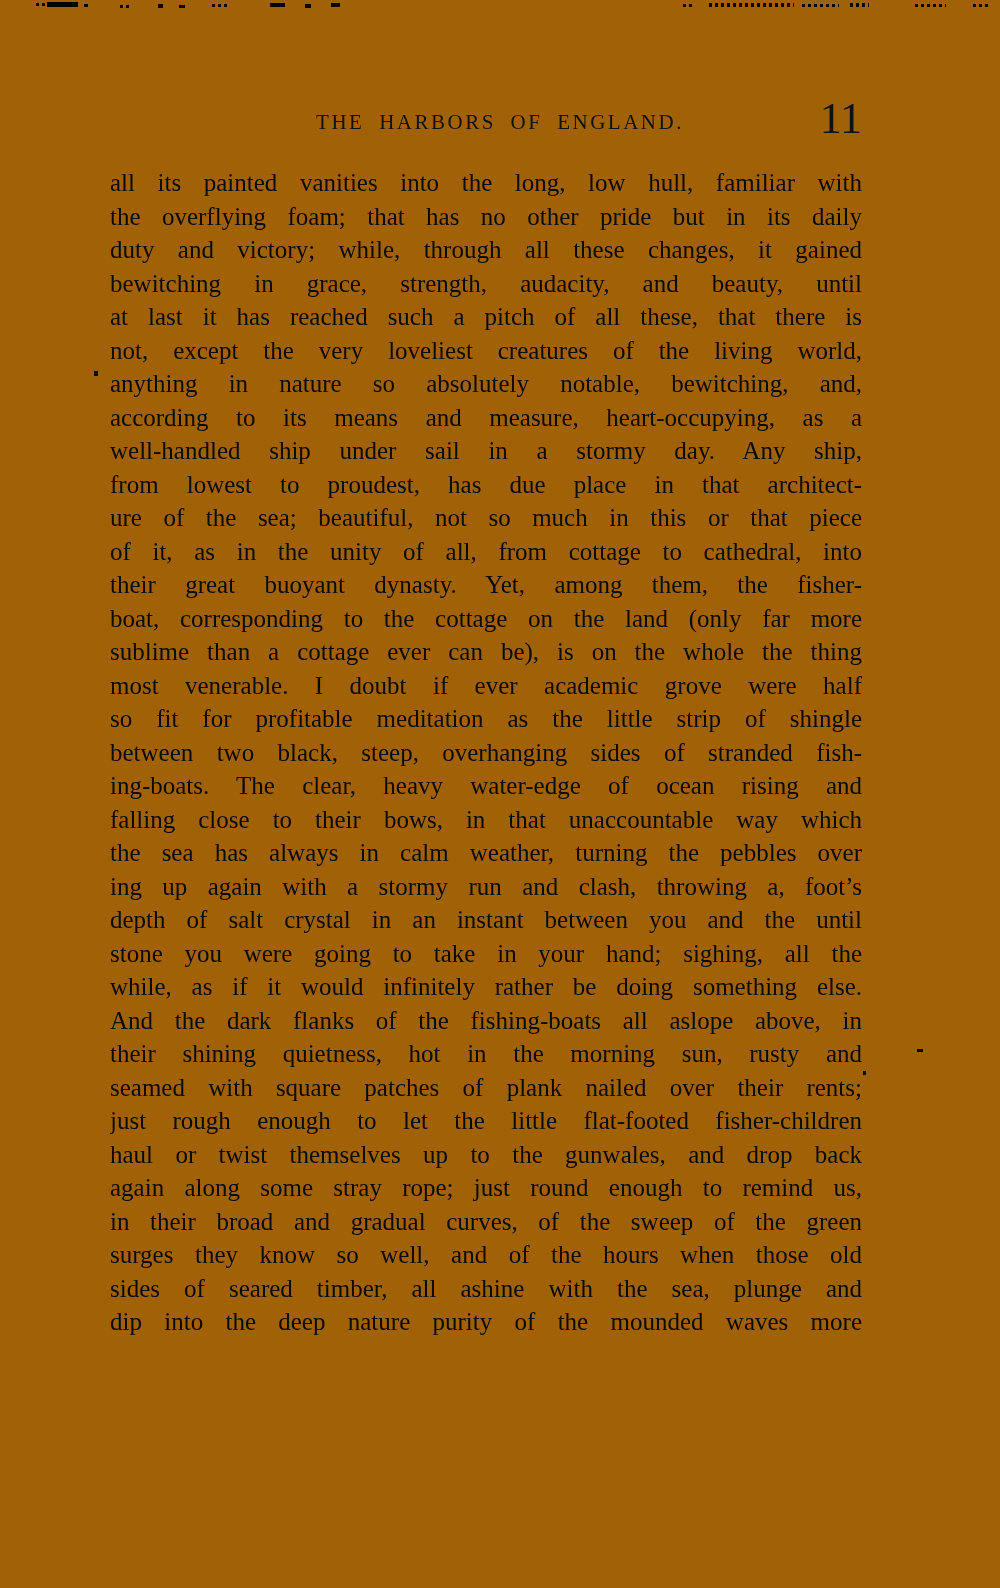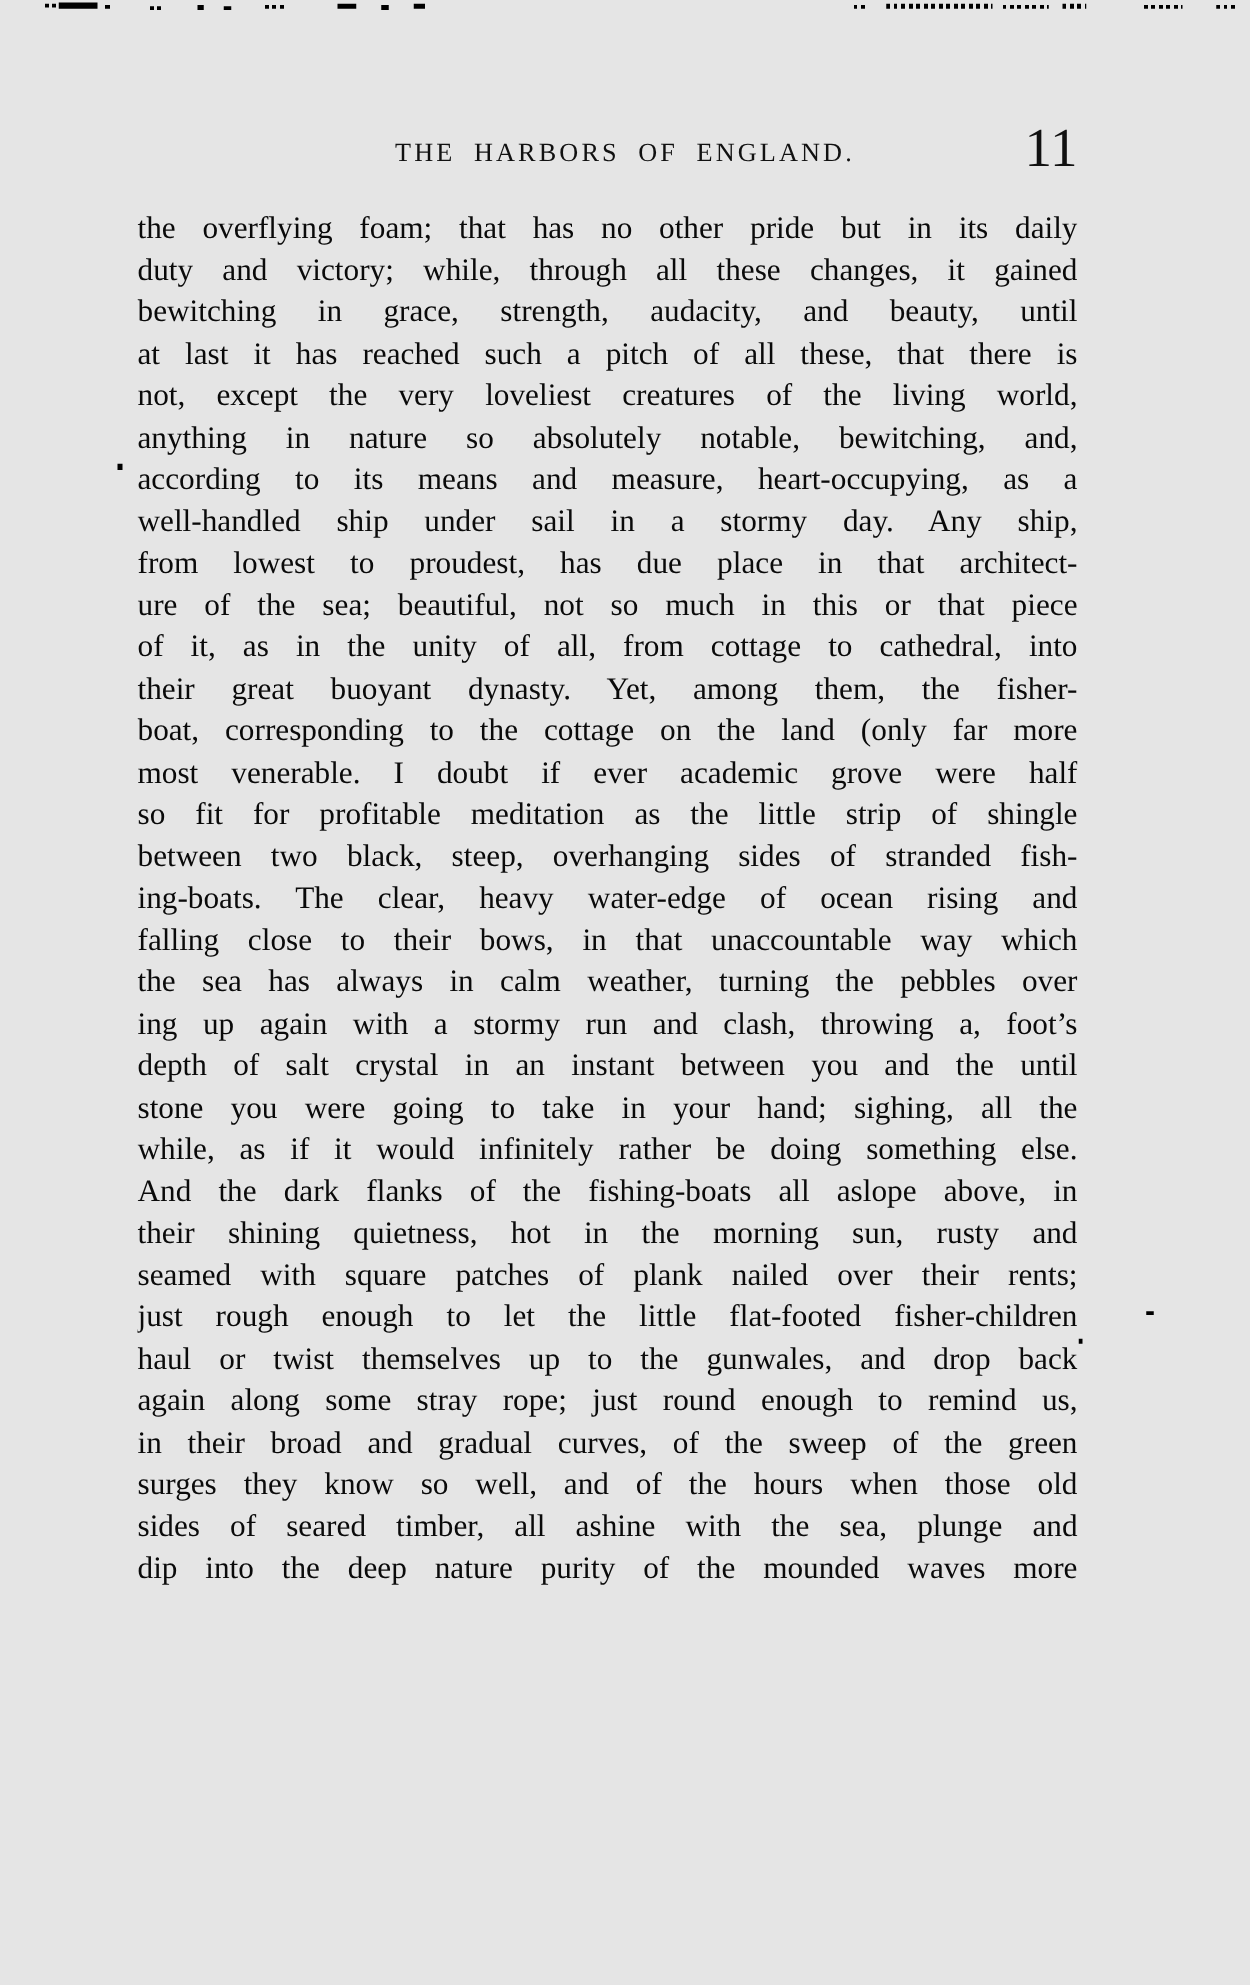--- a/index.html
+++ b/index.html
@@ -1,20 +1,20 @@
 <!DOCTYPE html>
 <html><head>
 <meta charset="utf-8">
 <style>
   html, body { margin: 0; padding: 0; background: #ffffff; }
   .page {
     position: relative;
     width: 1000px;
     height: 1588px;
-    background: #e5e5e5;
+    background: #a16207;
     color: #0a0a0a;
     font-family: "Liberation Serif", "DejaVu Serif", serif;
     overflow: hidden;
   }
   .running-title {
     position: absolute;
     top: 110px;
     left: 0;
     right: 0;
     text-align: center;
@@ -83,20 +83,21 @@
     <div class="speck" style="left:863px; top:1071px; width:3px; height:4px;"></div>
   </div>
 
   <div>
     <span class="running-title">THE HARBORS OF ENGLAND.</span>
     <span class="page-number">11</span>
   </div>
 
   <div class="body-text">
 
+      <p class="line">all its painted vanities into the long, low hull, familiar with</p>
 
       <p class="line">the overflying foam; that has no other pride but in its daily</p>
 
       <p class="line">duty and victory; while, through all these changes, it gained</p>
 
       <p class="line">bewitching in grace, strength, audacity, and beauty, until</p>
 
       <p class="line">at last it has reached such a pitch of all these, that there is</p>
 
       <p class="line">not, except the very loveliest creatures of the living world,</p>
@@ -110,20 +111,21 @@
       <p class="line">from lowest to proudest, has due place in that architect-</p>
 
       <p class="line">ure of the sea; beautiful, not so much in this or that piece</p>
 
       <p class="line">of it, as in the unity of all, from cottage to cathedral, into</p>
 
       <p class="line">their great buoyant dynasty.  Yet, among them, the fisher-</p>
 
       <p class="line">boat, corresponding to the cottage on the land (only far more</p>
 
+      <p class="line">sublime than a cottage ever can be), is on the whole the thing</p>
 
       <p class="line">most venerable.  I doubt if ever academic grove were half</p>
 
       <p class="line">so fit for profitable meditation as the little strip of shingle</p>
 
       <p class="line">between two black, steep, overhanging sides of stranded fish-</p>
 
       <p class="line">ing-boats.  The clear, heavy water-edge of ocean rising and</p>
 
       <p class="line">falling close to their bows, in that unaccountable way which</p>

